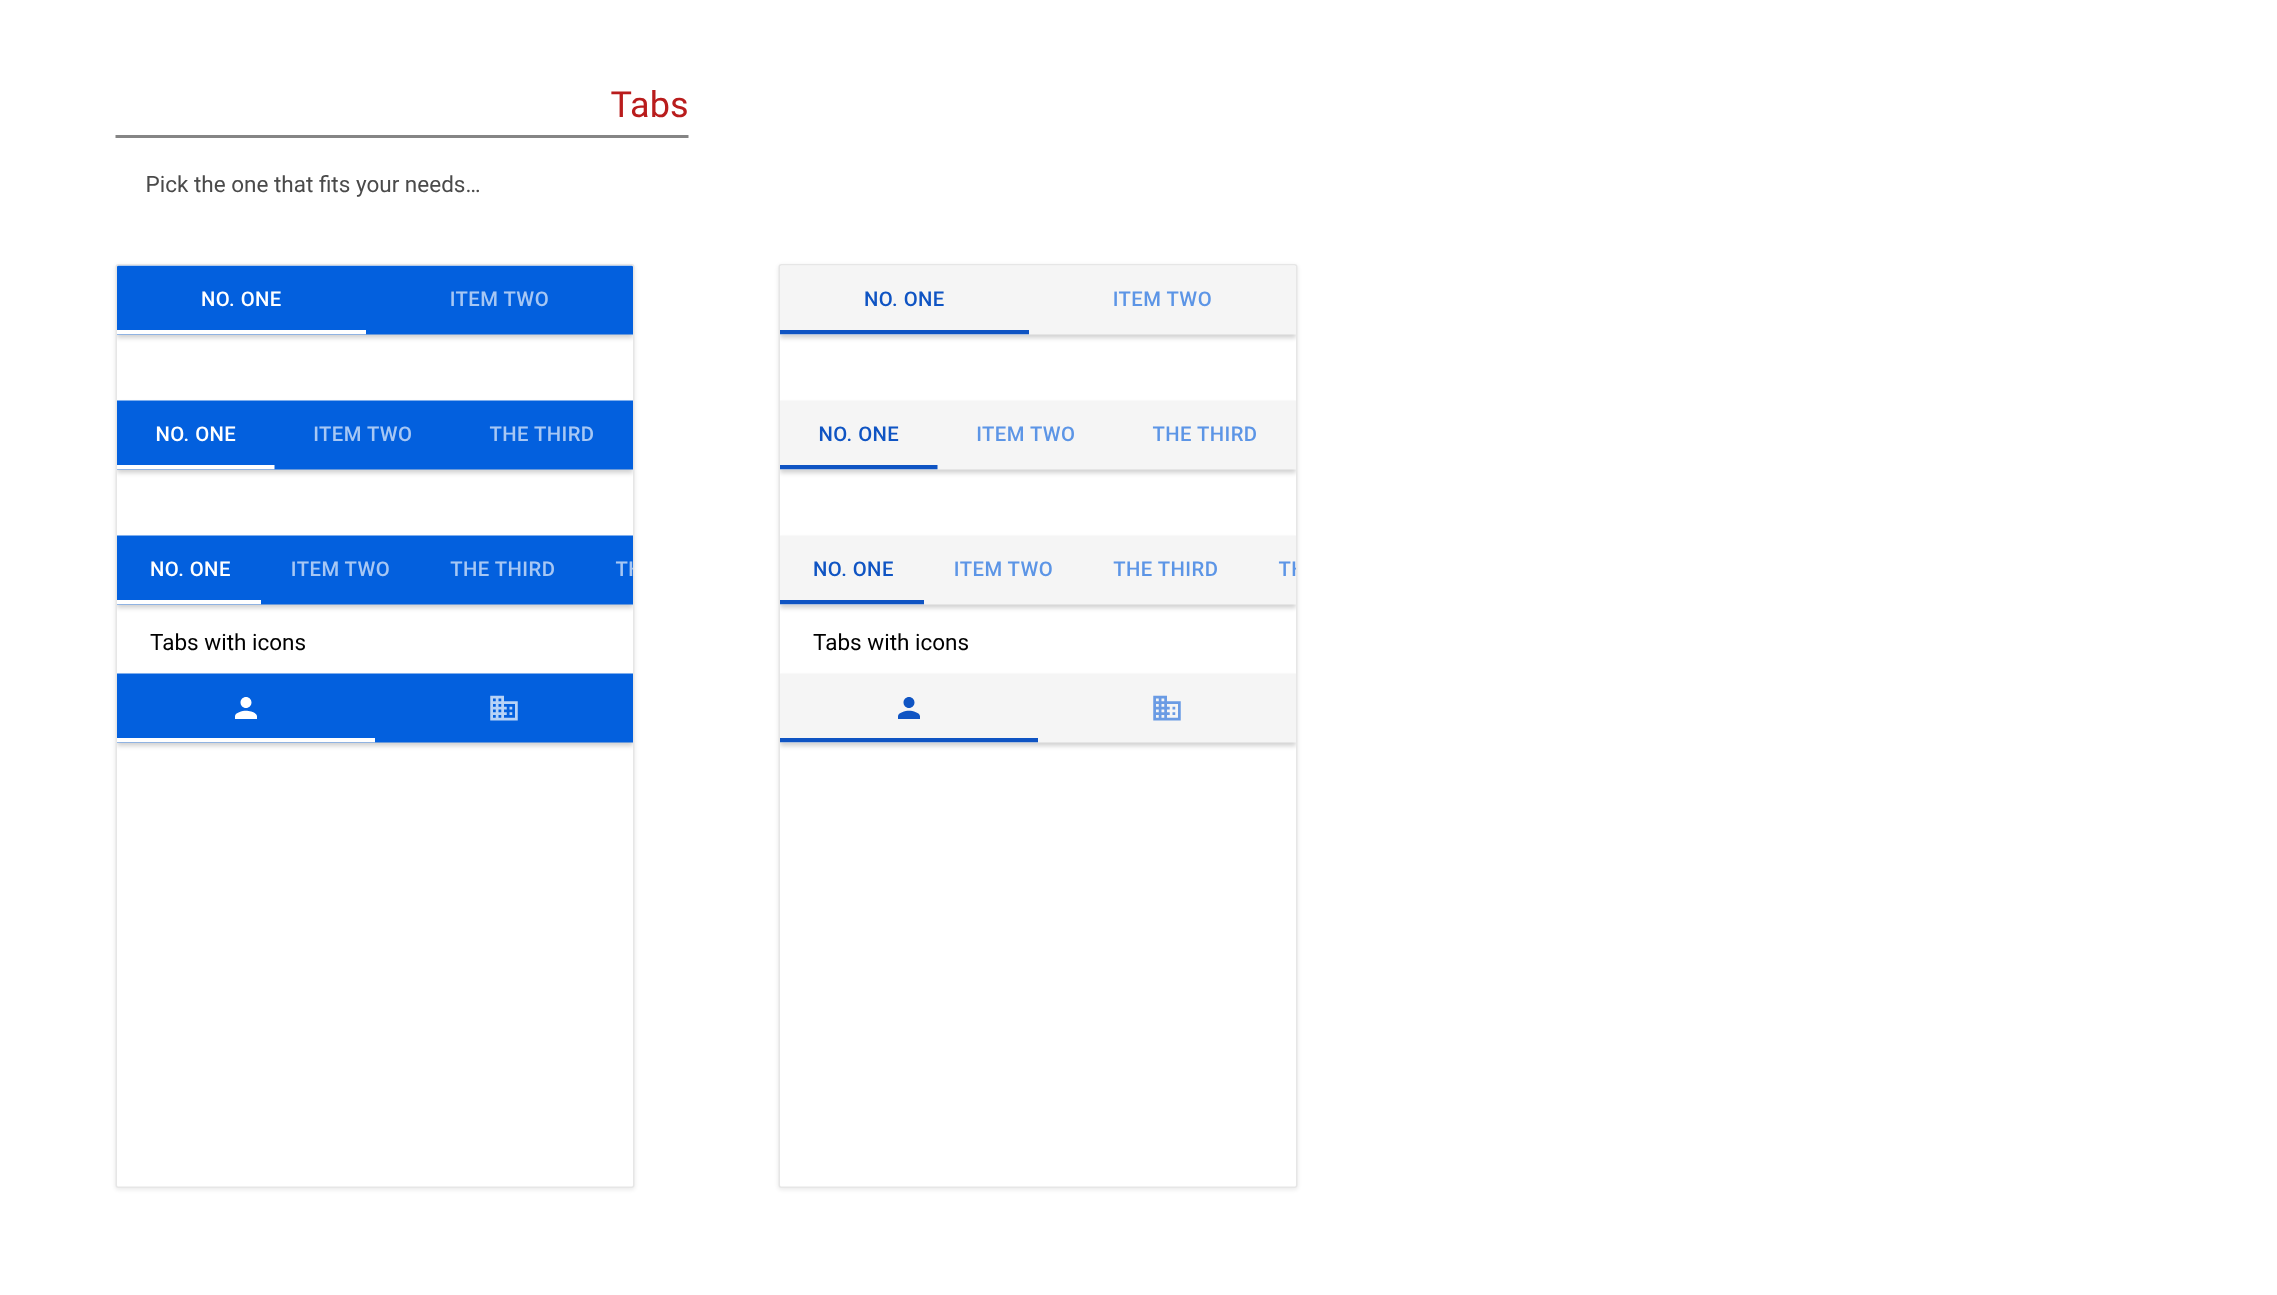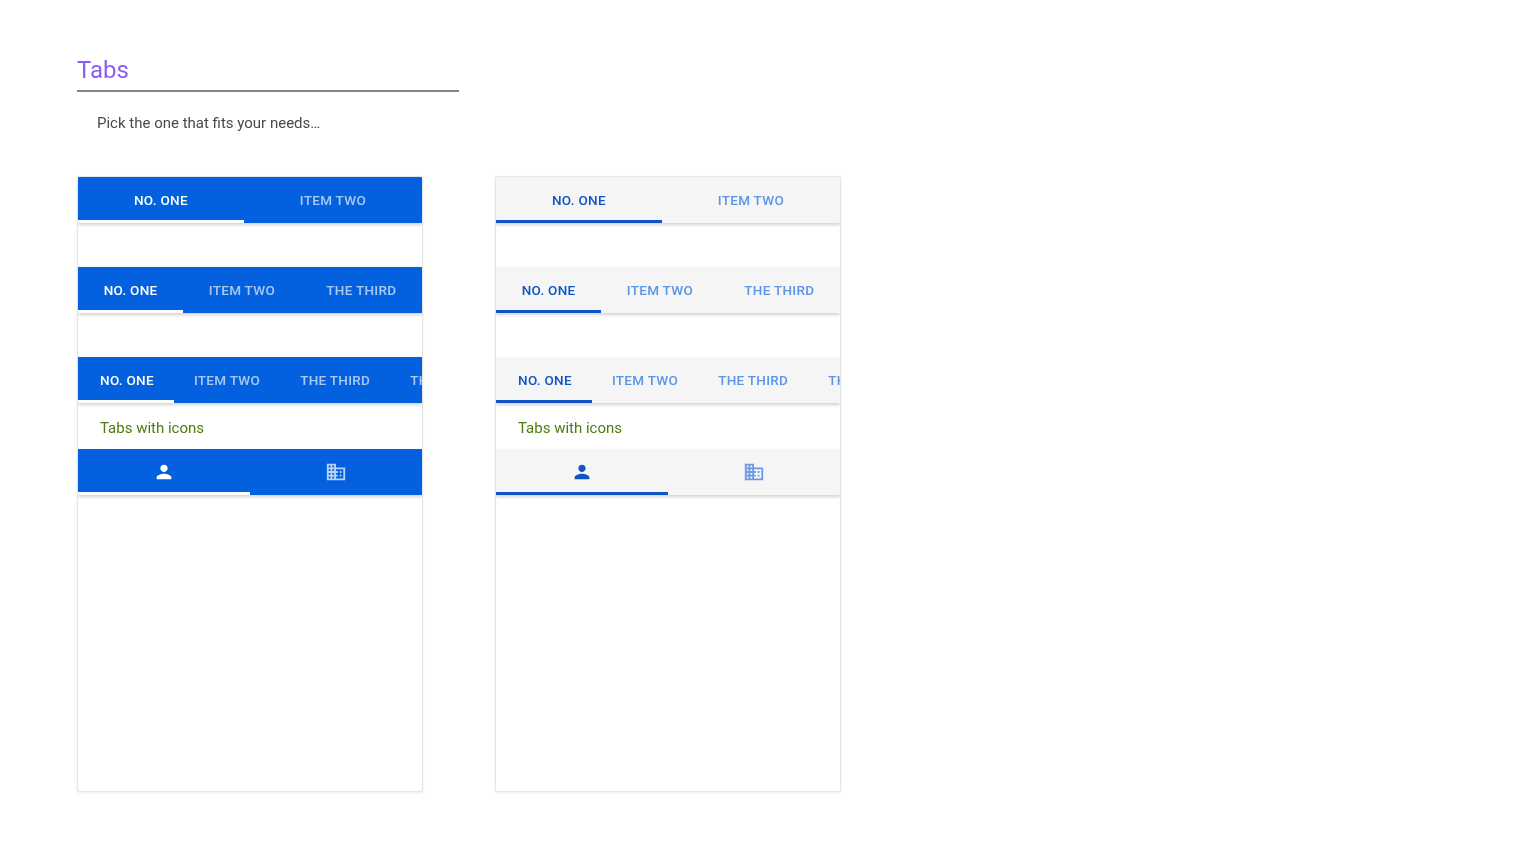--- a/index.html
+++ b/index.html
@@ -2,34 +2,35 @@
 <html><head>
 <meta charset="utf-8">
 <style>
   * { box-sizing: border-box; margin: 0; padding: 0; }
   html, body { width: 1518px; height: 863px; background: #ffffff; font-family: Roboto, "Helvetica Neue", Arial, sans-serif; color: #212121; }
   body { padding: 56px 0 0 77px; }
 
   .page-title {
     font-size: 24px;
     font-weight: 400;
-    color: #8b5cf6;
+    color: #b91c1c;
     padding-bottom: 6px;
     border-bottom: 2px solid #858585;
     width: 382px;
     margin-bottom: 22px;
+    text-align: right;
   }
   .page-subtitle {
     font-size: 15px;
     color: #4a4a4a;
     margin-bottom: 44px;
     margin-left: 20px;
   }
 
-  .columns { display: flex; gap: 72px; }
+  .columns { display: flex; gap: 96px; }
   .column  {
     width: 346px;
     background: #ffffff;
     border: 1px solid #e6e6e6;
     border-radius: 2px;
     box-shadow: 0 1px 3px rgba(0,0,0,0.08);
     height: 616px;
     overflow: hidden;
   }
 
@@ -72,21 +73,21 @@
     content: "";
     position: absolute;
     left: 0; right: 0; bottom: 0;
     height: 3px;
   }
   .tabbar.primary   .tab.active::after { background: #ffffff; }
   .tabbar.secondary .tab.active::after { background: #0F54C3; }
 
   .section-label {
     font-size: 15px;
-    color: #4d7c0f;
+    color: #000000;
     padding: 16px 0 12px 22px;
   }
 
   .tab .icon svg { width: 22px; height: 22px; display: block; }
   .tabbar.primary .tab .icon svg { fill: rgba(255,255,255,0.72); }
   .tabbar.primary .tab.active .icon svg { fill: #ffffff; }
   .tabbar.secondary .tab .icon svg { fill: #6a9be4; }
   .tabbar.secondary .tab.active .icon svg { fill: #0F54C3; }
 </style>
 </head>

